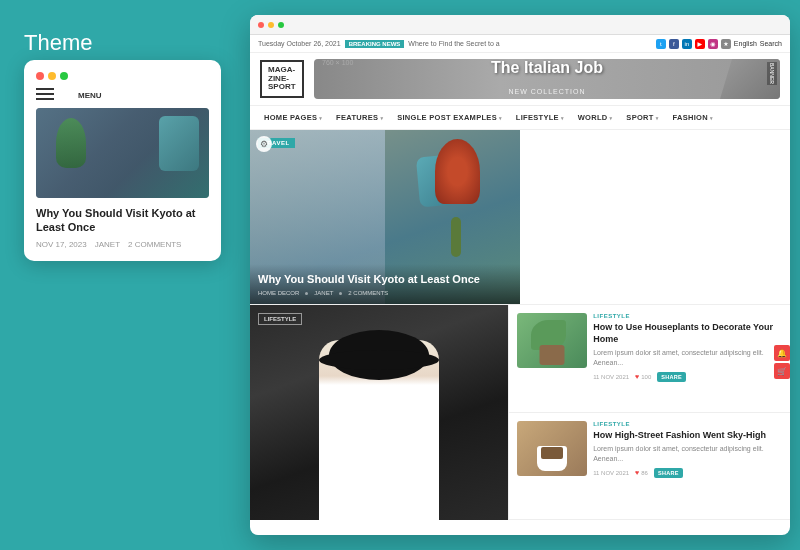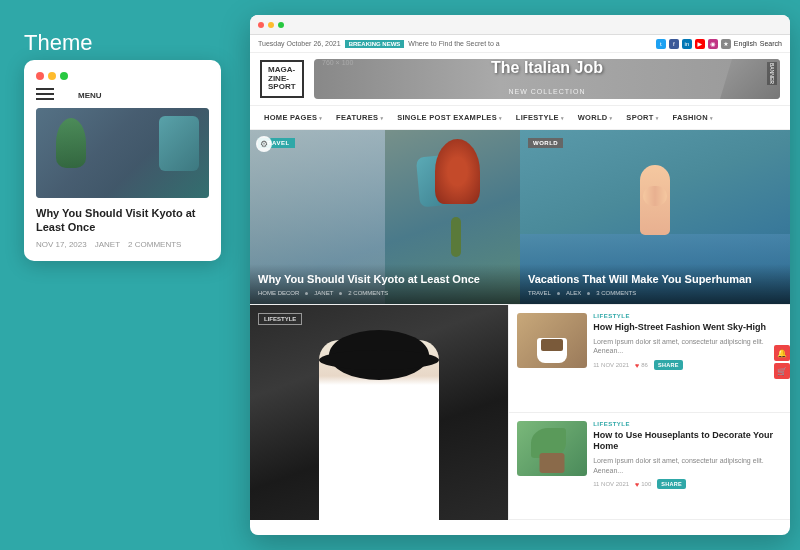--- a/index.html
+++ b/index.html
@@ -883,59 +883,60 @@
         <div class="feat-meta">
           <span>HOME DECOR</span>
           <div class="feat-meta-dot"></div>
           <span>JANET</span>
           <div class="feat-meta-dot"></div>
           <span>2 COMMENTS</span>
         </div>
       </div>
     </div>
 
-    <div class="featured-right">
-      <div class="featured-right-bg">
-        <div class="feat-pool"></div>
-        <div class="feat-swimmer">
-          <div class="feat-swimmer-arms"></div>
-        </div>
-      </div>
-      <div class="feat-tag world">WORLD</div>
-      <div class="feat-overlay">
-        <div class="feat-title">Vacations That Will Make You Superhuman</div>
-        <div class="feat-meta">
-          <span>TRAVEL</span>
-          <div class="feat-meta-dot"></div>
-          <span>ALEX</span>
-          <div class="feat-meta-dot"></div>
-          <span>3 COMMENTS</span>
-        </div>
-      </div>
-    </div>
   </div>
 
   <div class="bottom-content">
 
     <div class="bottom-left">
       <div class="bottom-left-bg">
         <div class="girl-figure">
           <div class="girl-hat">
             <div class="girl-hat-brim"></div>
           </div>
         </div>
       </div>
       <div class="lifestyle-tag">LIFESTYLE</div>
     </div>
 
     <div class="bottom-right">
 
       <div style="position:absolute; right:0; top:330px; z-index:10; display:flex; flex-direction:column; gap:2px;">
         <div class="action-btn" style="background:#e44;">🔔</div>
         <div class="action-btn cart">🛒</div>
+      </div>
+
+      <div class="article-card">
+        <div class="article-thumb thumb-plants">
+          <div class="thumb-plant-leaf"></div>
+          <div class="thumb-pot"></div>
+        </div>
+        <div class="article-info">
+          <div class="article-cat">LIFESTYLE</div>
+          <div class="article-title-text">How to Use Houseplants to Decorate Your Home</div>
+          <div class="article-excerpt">Lorem ipsum dolor sit amet, consectetur adipiscing elit. Aenean...</div>
+          <div class="article-meta-row">
+            <span class="meta-date">11 NOV 2021</span>
+            <div class="meta-likes">
+              <span class="meta-heart">♥</span>
+              <span class="meta-count">100</span>
+            </div>
+            <button class="share-btn">SHARE</button>
+          </div>
+        </div>
       </div>
 
       <div class="article-card">
         <div class="article-thumb thumb-coffee">
           <div class="thumb-coffee-cup">
             <div class="thumb-coffee-liquid"></div>
           </div>
         </div>
         <div class="article-info">
           <div class="article-cat">LIFESTYLE</div>
@@ -945,36 +946,16 @@
             <span class="meta-date">11 NOV 2021</span>
             <div class="meta-likes">
               <span class="meta-heart">♥</span>
               <span class="meta-count">86</span>
             </div>
             <button class="share-btn">SHARE</button>
           </div>
         </div>
       </div>
 
-      <div class="article-card">
-        <div class="article-thumb thumb-plants">
-          <div class="thumb-plant-leaf"></div>
-          <div class="thumb-pot"></div>
-        </div>
-        <div class="article-info">
-          <div class="article-cat">LIFESTYLE</div>
-          <div class="article-title-text">How to Use Houseplants to Decorate Your Home</div>
-          <div class="article-excerpt">Lorem ipsum dolor sit amet, consectetur adipiscing elit. Aenean...</div>
-          <div class="article-meta-row">
-            <span class="meta-date">11 NOV 2021</span>
-            <div class="meta-likes">
-              <span class="meta-heart">♥</span>
-              <span class="meta-count">100</span>
-            </div>
-            <button class="share-btn">SHARE</button>
-          </div>
-        </div>
-      </div>
-
     </div>
   </div>
 
 </div>
 
 </body></html>

